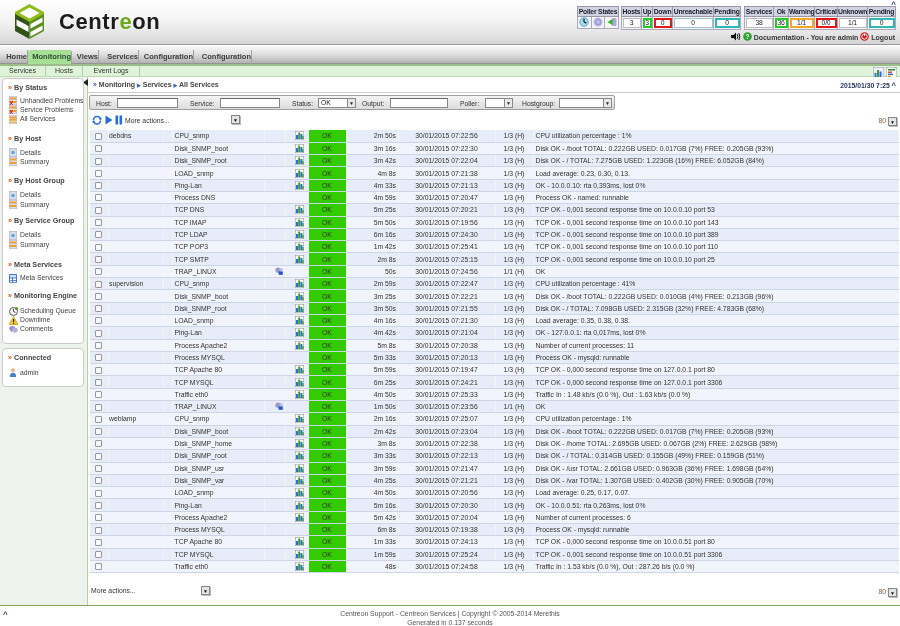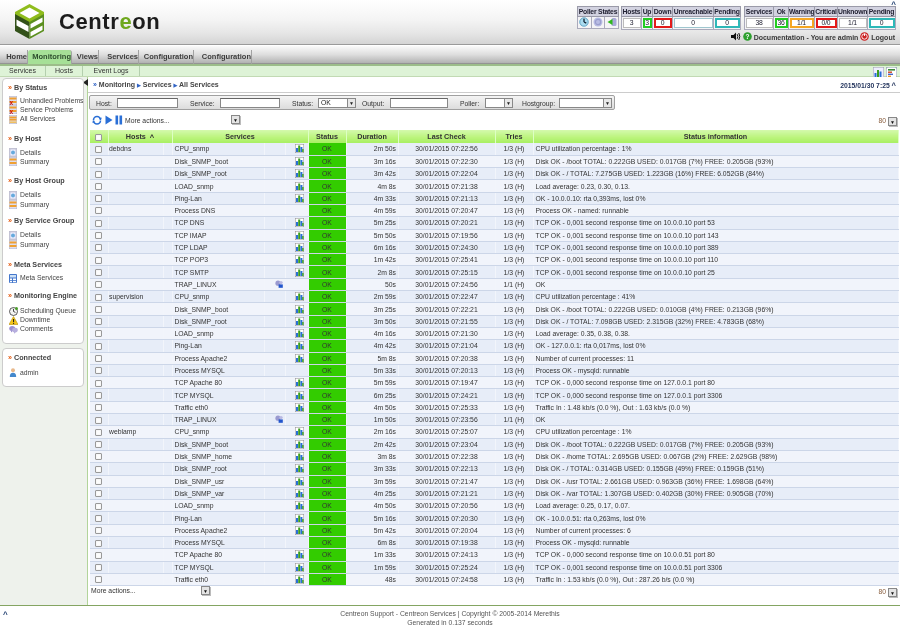--- a/index.html
+++ b/index.html
@@ -361,30 +361,20 @@
         <col class="c4">
         <col class="c5">
         <col class="c6">
         <col class="c7">
         <col class="c8">
         <col class="c9">
         <col class="c10">
         <col class="c11">
       </colgroup>
 <tbody>
-        <tr>
-          <th class="cb"><span class="chk"></span></th>
-          <th colspan="2">Hosts&nbsp;&nbsp;<span style="font-size:7.5px">˄</span></th>
-          <th colspan="3">Services</th>
-          <th>Status</th>
-          <th>Duration</th>
-          <th>Last Check</th>
-          <th>Tries</th>
-          <th>Status information</th>
-        </tr>
 <tr class="ro">
           <td class="cb"><span class="chk"></span></td>
           <td class="hn">debdns</td>
           <td class="hi"></td>
           <td class="sn">CPU_snmp</td>
           <td class="i1"></td>
           <td class="i2"><svg width="9" height="9" viewBox="0 0 9 9">
               <rect x="0" y="0" width="9" height="9" fill="#fff" stroke="#888" stroke-width="1"></rect>
               <rect x="1" y="4" width="2" height="4" fill="#2a6fd6"></rect>
               <rect x="3.2" y="1.5" width="2" height="6.5" fill="#3b9e1d"></rect>

